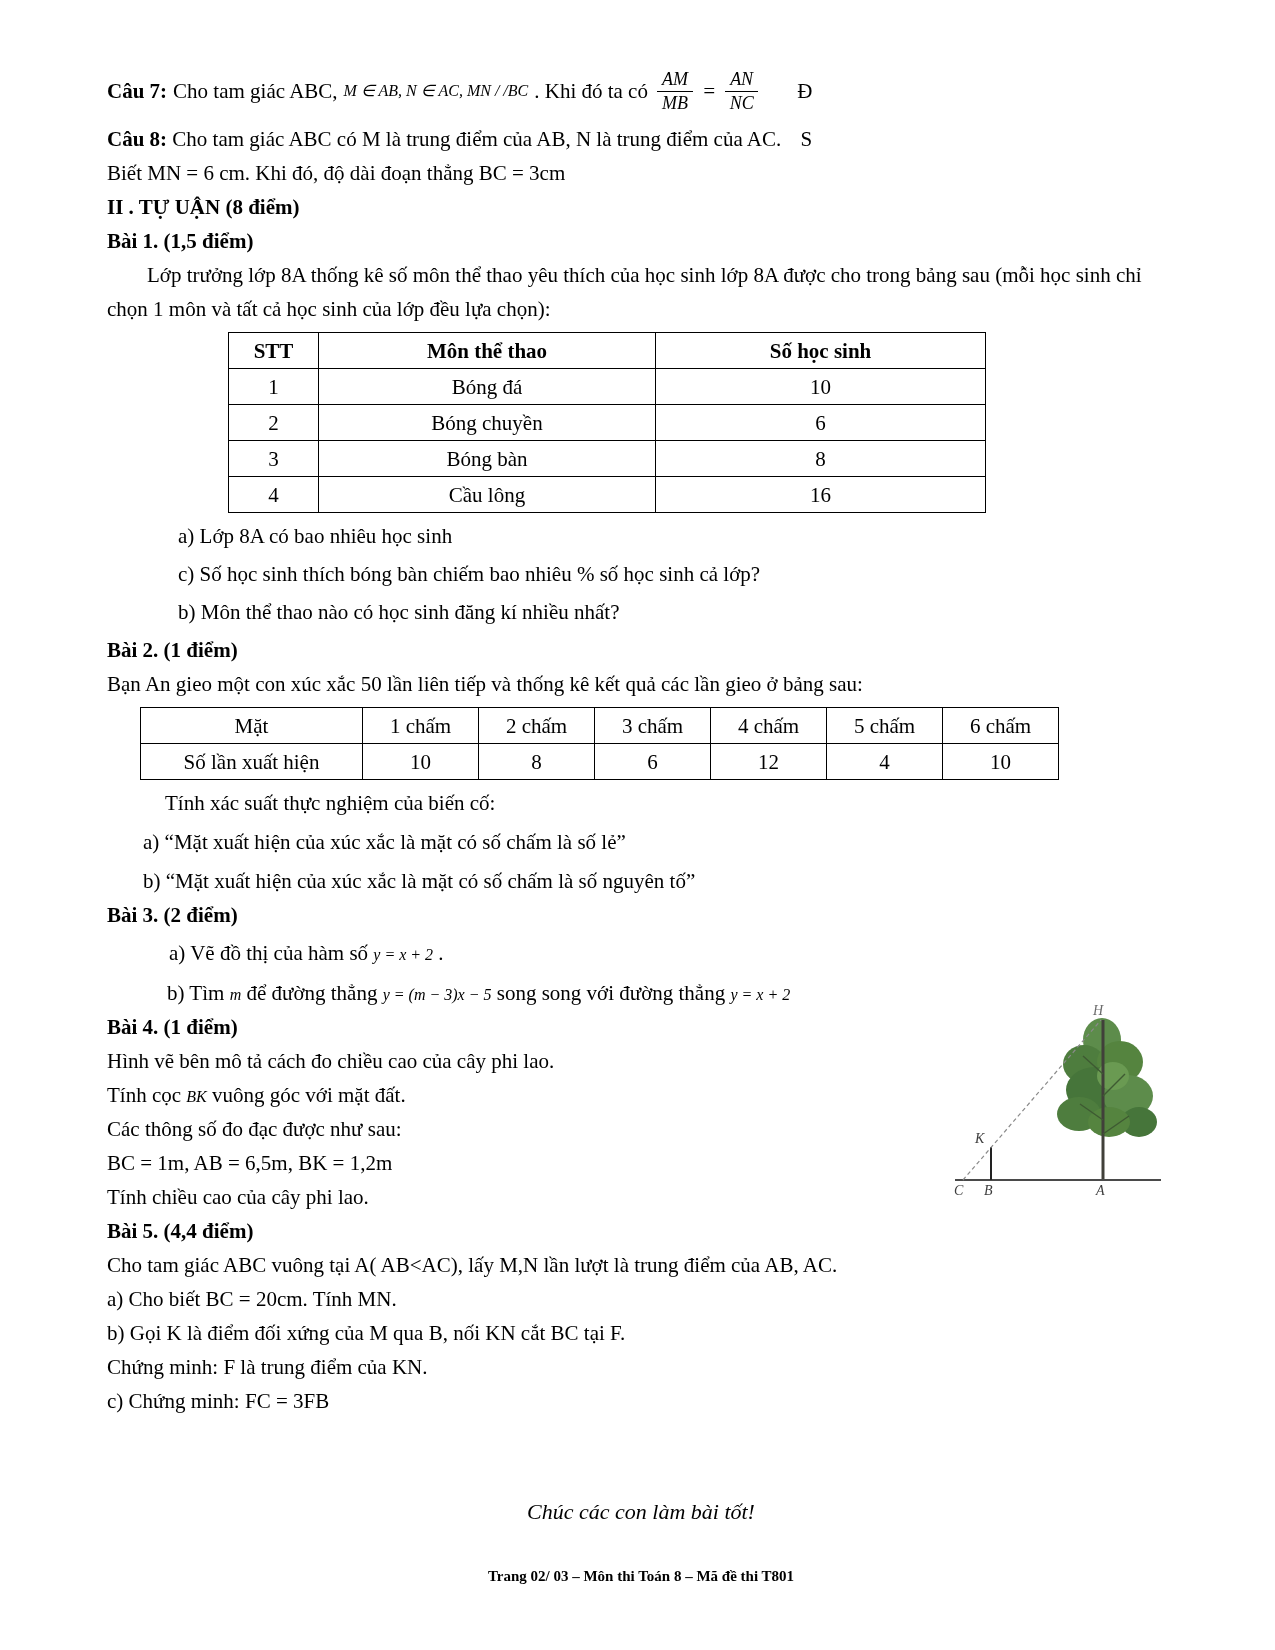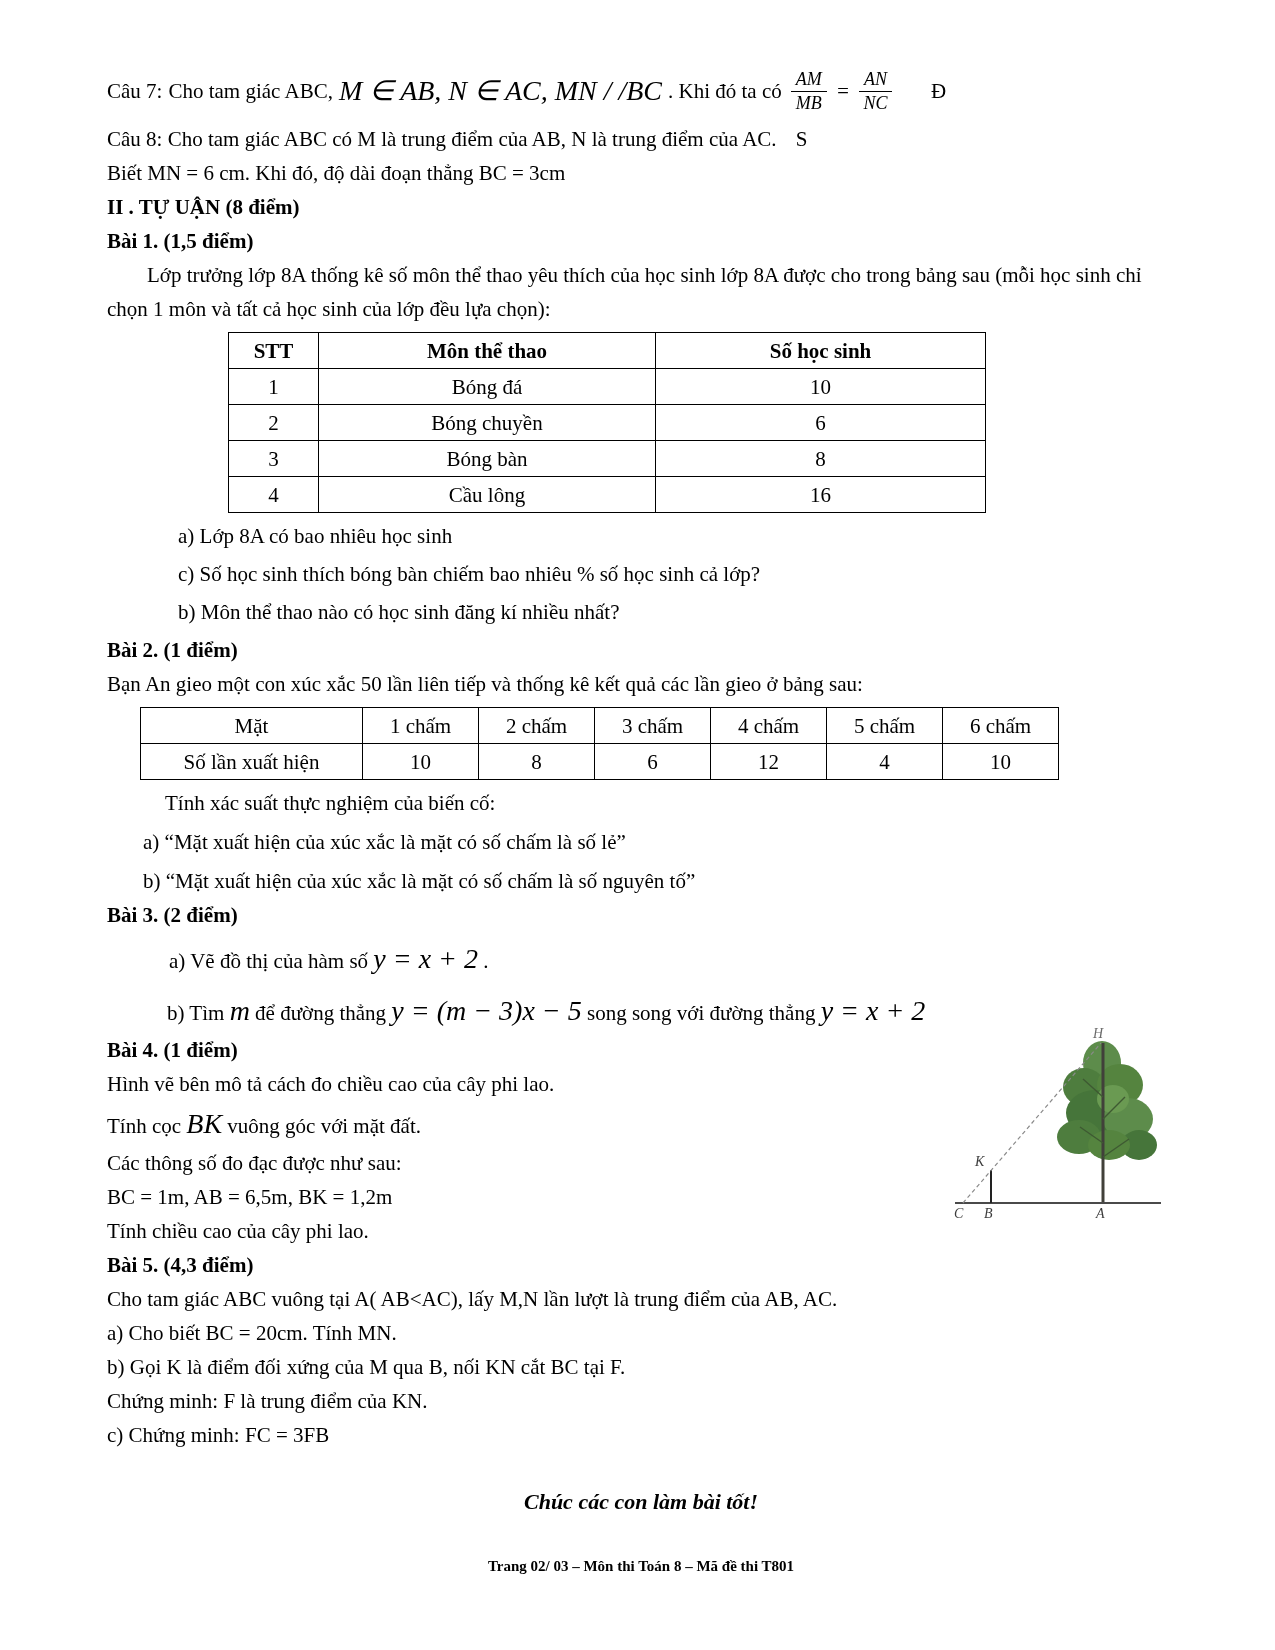--- a/index.html
+++ b/index.html
@@ -1,21 +1,21 @@
 <!DOCTYPE html>
 <html><head>
 <meta charset="utf-8">
 <style>
   html,body{margin:0;padding:0;background:#fff;}
   body{width:1275px;font-family:"Liberation Serif", serif;color:#000;}
   .page{width:1275px;height:1650px;box-sizing:border-box;padding:60px 100px 0 107px;overflow:hidden;position:relative;font-size:21px;line-height:1.62;}
   p{margin:0;}
-  b{font-weight:normal;}
+  b{font-weight:bold;}
   .mi{font-style:italic;}
-  .math{font-style:italic;font-size:28px;}
+  .math{font-style:italic;font-size:16px;}
   .ans{margin-left:30px;}
   .ans-s{margin-left:14px;}
   .qline{display:flex;align-items:center;flex-wrap:nowrap;gap:6px;min-height:62px;}
   .frac{display:inline-flex;flex-direction:column;vertical-align:middle;text-align:center;font-style:italic;font-size:18px;line-height:1.15;margin:0 3px;}
   .frac .num{border-bottom:1.6px solid #000;padding:0 5px 1px;}
   .frac .den{padding-top:1px;}
   .heading{font-weight:bold;}
   .intro1{ text-indent:40px;}
   table{border-collapse:collapse;}
   td,th{border:1.6px solid #000;text-align:center;font-size:21px;font-weight:normal;padding:0 6px;height:35px;}
@@ -31,21 +31,21 @@
   .b3b{margin-left:60px;margin-top:6px;}
   .figure{float:right;width:214px;height:200px;position:relative;margin:-6px 8px 4px 14px;}
   .fl{position:absolute;font-style:italic;font-size:14px;color:#3c3c3c;line-height:1;}
   .fl-h{left:140px;top:0;color:#6a6a6a;}
   .fl-k{left:22px;top:128px;}
   .fl-c{left:1px;top:180px;}
   .fl-b{left:31px;top:180px;}
   .fl-a{left:143px;top:180px;}
   .bai4{overflow:visible;}
   .bai5{clear:none;}
-  .wish{text-align:center;font-weight:bold;font-style:italic;font-size:22px;margin-top:32px;}
+  .wish{text-align:center;font-weight:normal;font-style:italic;font-size:22px;margin-top:76px;}
   .pageline{text-align:center;font-weight:bold;font-size:15px;margin-top:34px;}
 </style>
 </head>
 <body>
 
 <div class="page">
 
   <p class="qline">
     <b>Câu 7:</b>
     <span>Cho tam giác ABC,</span>
@@ -209,21 +209,21 @@
       <span>Tính cọc</span>
       <span class="math">BK</span>
       <span>vuông góc với mặt đất.</span>
     </p>
     <p>Các thông số đo đạc được như sau:</p>
     <p>BC = 1m, AB = 6,5m, BK = 1,2m</p>
     <p>Tính chiều cao của cây phi lao.</p>
   </div>
 
   <div class="bai5">
-    <p class="heading">Bài 5. (4,3 điểm)</p>
+    <p class="heading">Bài 5. (4,4 điểm)</p>
     <p>Cho tam giác ABC vuông tại A( AB&lt;AC), lấy M,N lần lượt là trung điểm của AB, AC.</p>
     <p>a)   Cho biết BC = 20cm. Tính MN.</p>
     <p>b)  Gọi K là điểm đối xứng của M qua B, nối KN cắt BC tại F.</p>
     <p>Chứng minh: F là trung điểm của KN.</p>
     <p>c)   Chứng minh: FC = 3FB</p>
   </div>
 
   <p class="wish">Chúc các con làm bài tốt!</p>
   <p class="pageline">Trang 02/ 03 – Môn thi Toán 8 – Mã đề thi T801</p>
 

